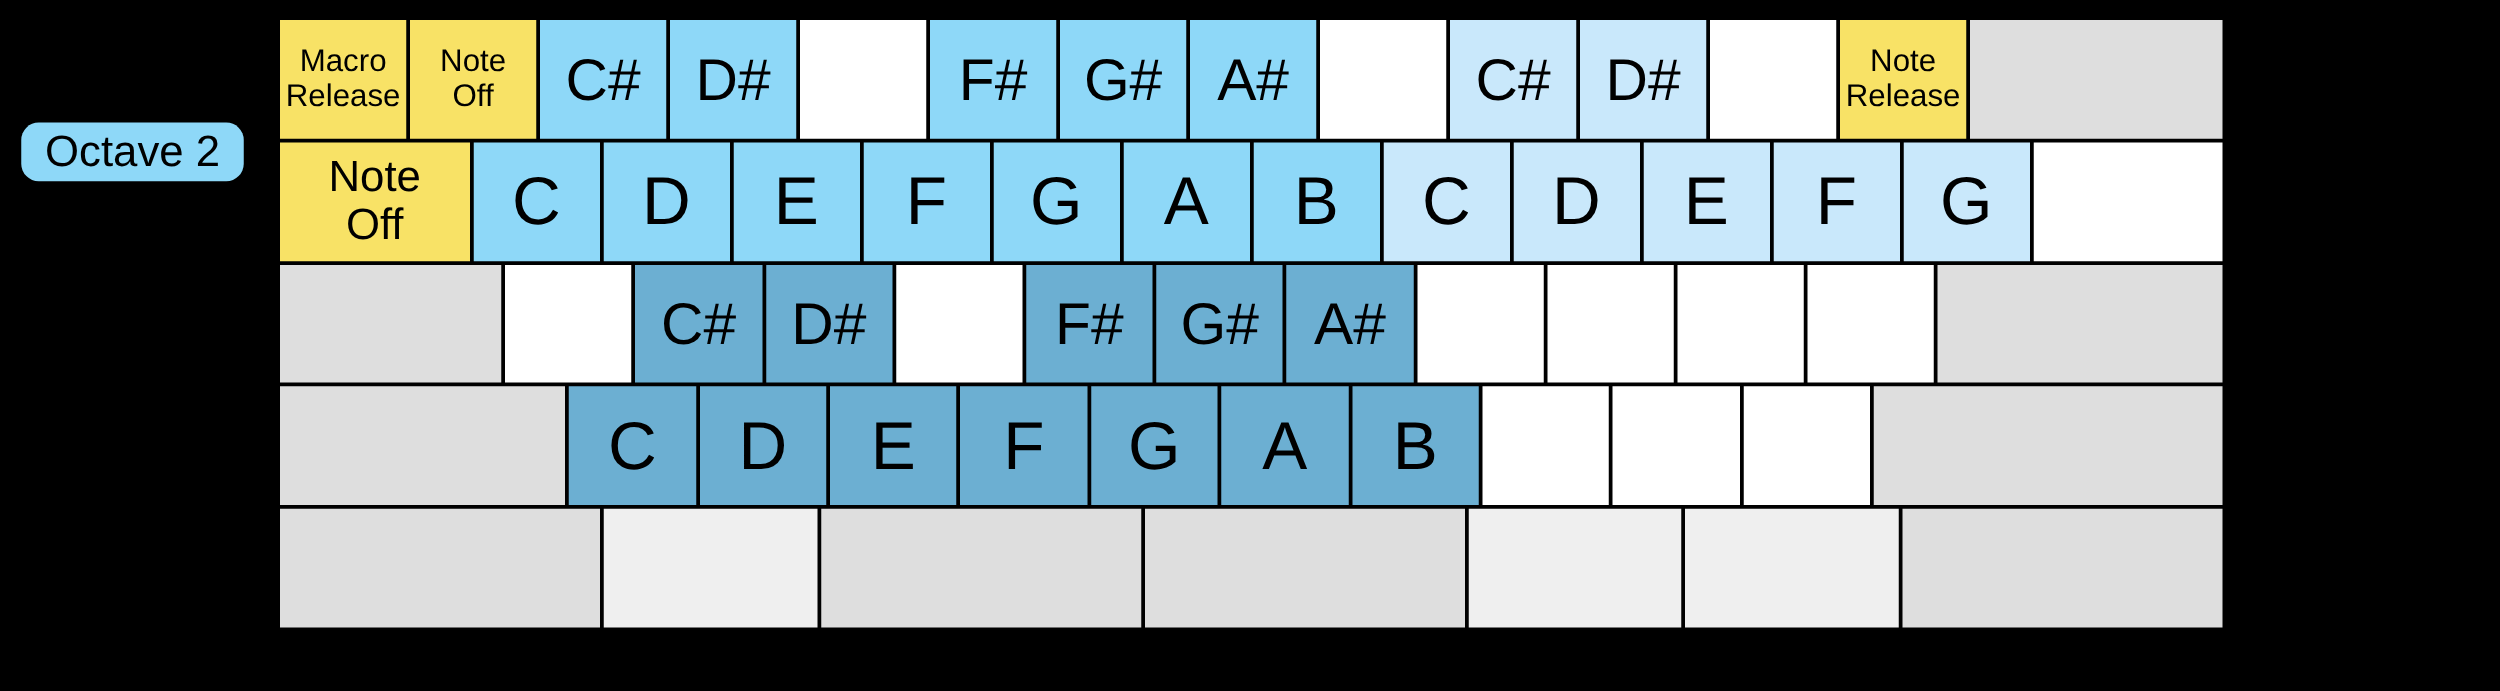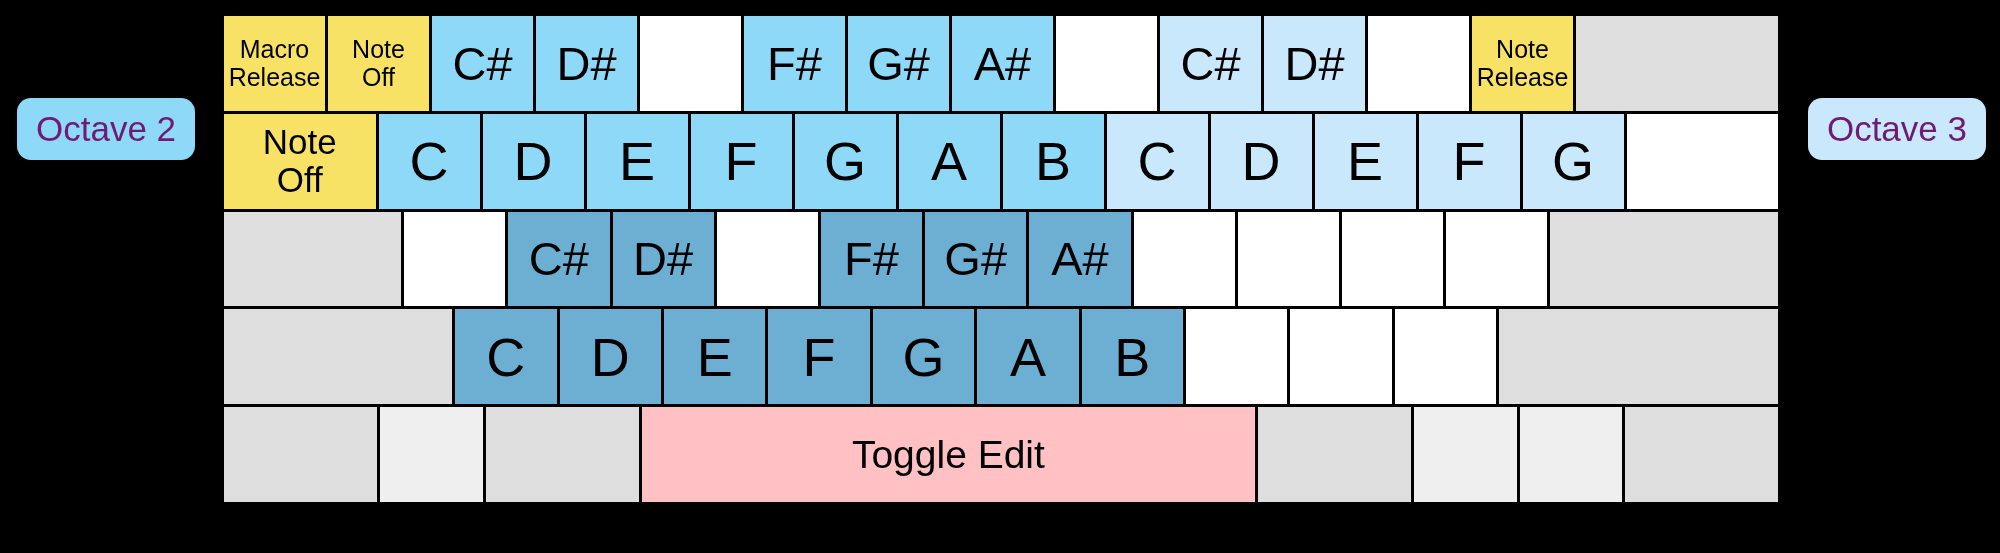--- a/index.html
+++ b/index.html
@@ -15,35 +15,34 @@
     text-align:center;color:#000;box-sizing:border-box;
   }
   .key span{white-space:pre-line;display:block;}
   .key.small{font-size:25px;line-height:1.12;}
   .key.medium{font-size:35px;line-height:1.08;}
   .key.sharp{font-size:47px;line-height:1;}
   .key.letter{font-size:54px;line-height:1;}
   .key.toggle{font-size:39px;line-height:1;}
   .badge{
     position:absolute;display:inline-flex;align-items:center;justify-content:center;
-    height:62px;padding:0 19px;border-radius:14px;font-size:35px;color:#701a75;
+    height:47px;padding:0 19px;border-radius:14px;font-size:35px;color:#000000;
   }
   .badge-octave2{left:17px;top:98px;}
   .badge-octave1{left:17px;top:301px;}
   .badge-octave3{right:14px;top:98px;}
 </style>
 </head>
 <body>
 
 <div class="stage">
 
   <div class="badge badge-octave2" style="background-color: rgb(142, 216, 248);">Octave 2</div>
 
 
-  <div class="badge badge-octave3" style="background-color: rgb(201, 232, 251);">Octave 3</div>
 
   <div class="keyboard">
     <div class="kb-row">
         <div class="key small" style="flex: 1 1 0px; background-color: rgb(248, 226, 102);">
           <span>Macro
 Release</span>
         </div>
         <div class="key small" style="flex: 1 1 0px; background-color: rgb(248, 226, 102);">
           <span>Note
 Off</span>
@@ -171,23 +170,20 @@
         </div>
         <div class="key" style="flex: 1 1 0px; background-color: rgb(255, 255, 255);"></div>
         <div class="key" style="flex: 1 1 0px; background-color: rgb(255, 255, 255);"></div>
         <div class="key" style="flex: 1 1 0px; background-color: rgb(255, 255, 255);"></div>
         <div class="key" style="flex: 2.75 1 0px; background-color: rgb(222, 222, 222);"></div>
       </div>
     <div class="kb-row">
         <div class="key" style="flex: 1.5 1 0px; background-color: rgb(222, 222, 222);"></div>
         <div class="key" style="flex: 1 1 0px; background-color: rgb(239, 239, 239);"></div>
         <div class="key" style="flex: 1.5 1 0px; background-color: rgb(222, 222, 222);"></div>
-        <div class="key toggle" style="flex: 6 1 0px; background-color: rgb(255, 193, 195);">
-          <span>Toggle Edit</span>
-        </div>
         <div class="key" style="flex: 1.5 1 0px; background-color: rgb(222, 222, 222);"></div>
         <div class="key" style="flex: 1 1 0px; background-color: rgb(239, 239, 239);"></div>
         <div class="key" style="flex: 1 1 0px; background-color: rgb(239, 239, 239);"></div>
         <div class="key" style="flex: 1.5 1 0px; background-color: rgb(222, 222, 222);"></div>
       </div>
   </div>
 
 </div>
 
 </body></html>

